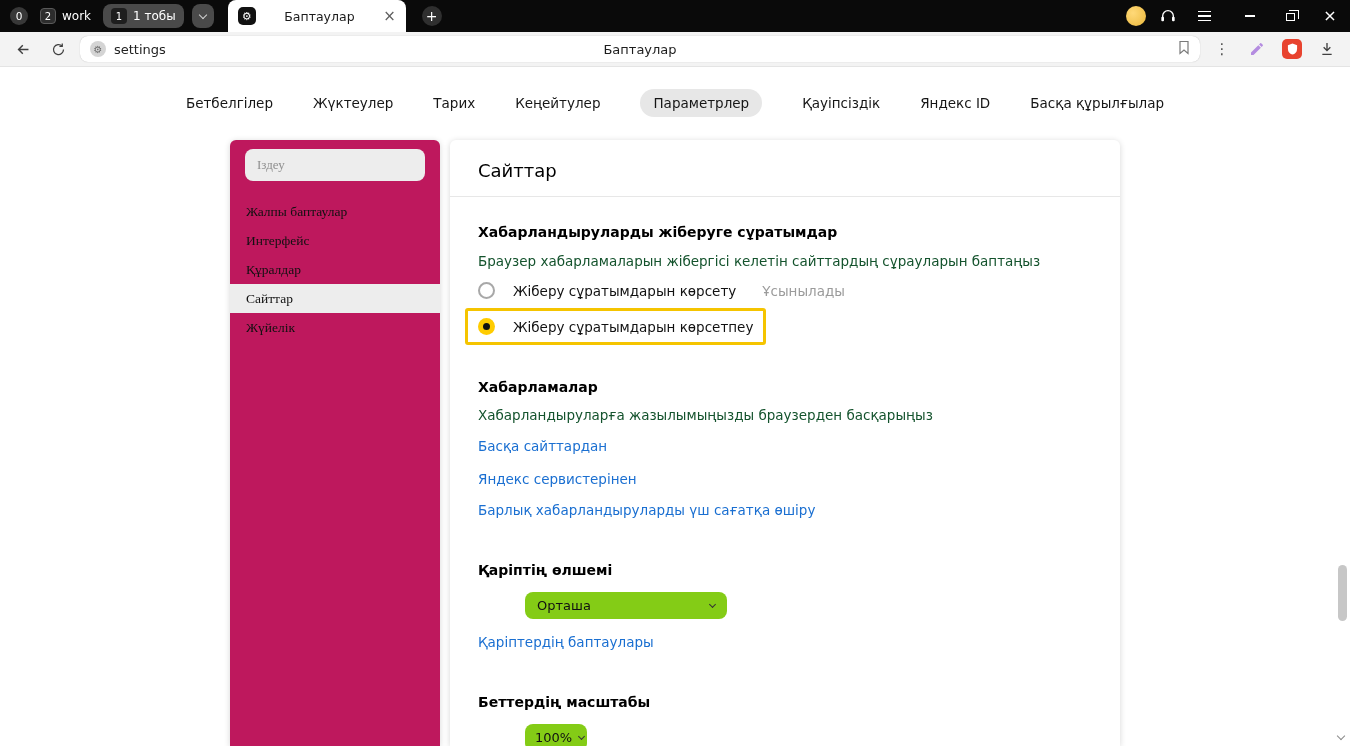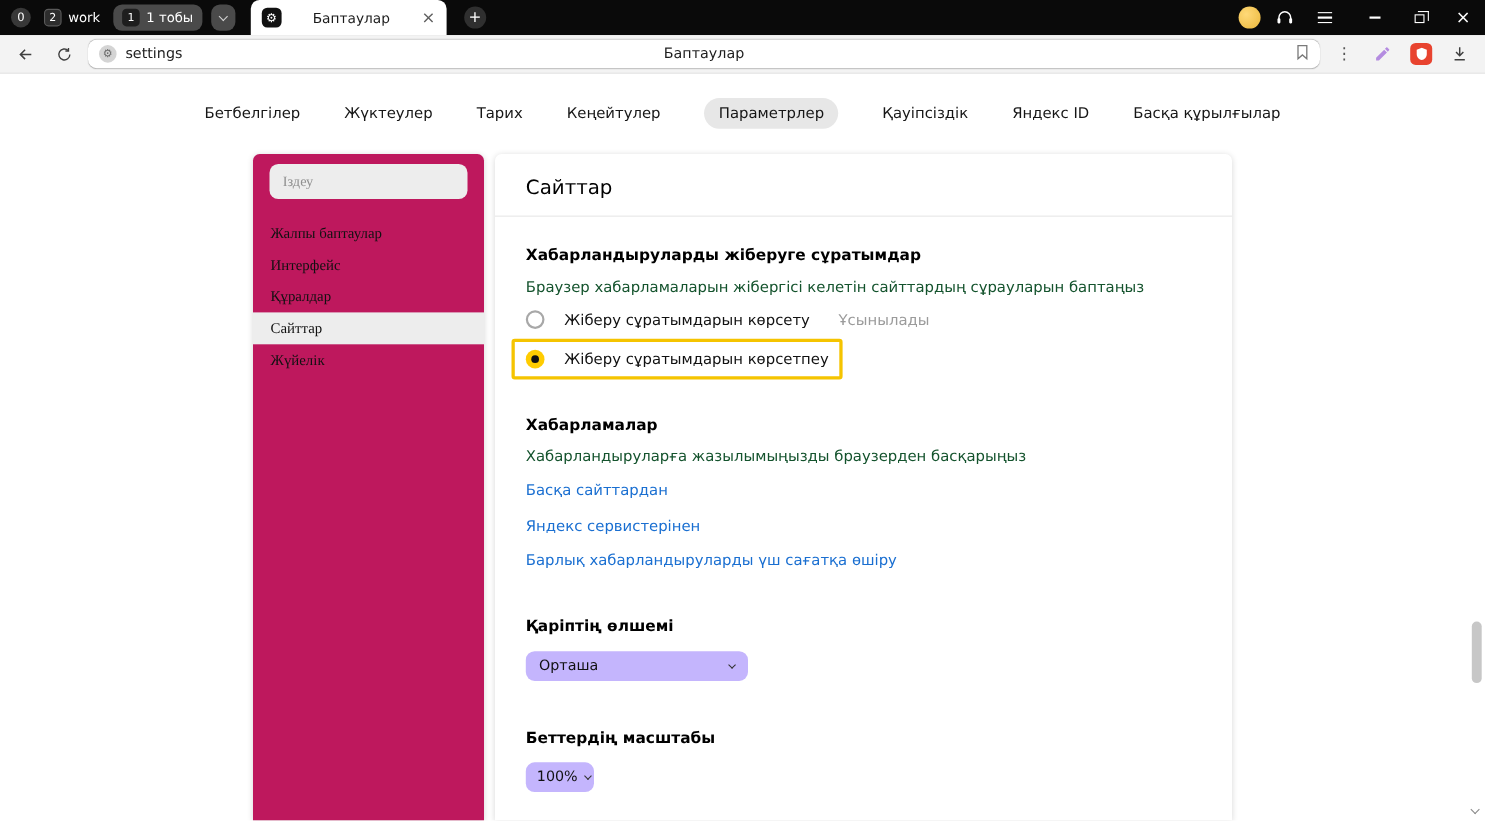--- a/index.html
+++ b/index.html
@@ -69,21 +69,21 @@
   .radio.on{background:#ffcc00;position:relative;}
   .radio.on::after{content:"";position:absolute;left:5px;top:5px;width:7px;height:7px;border-radius:50%;background:#111;}
   .radio-hint{color:#9b9b9b;margin-left:8px;}
   .highlight-box{display:inline-flex;border:3px solid #f5c400;border-radius:3px;padding:2px 10px;margin-left:-13px;margin-top:4px;}
   .highlight-box .radio-row{margin-top:0;}
   .h-notif{margin-top:34px;}
   .desc-notif{margin-top:12px;}
   .link{display:block;font-size:13.5px;color:#1a6fd1;margin-top:15px;text-decoration:none;cursor:pointer;}
   .link.first{margin-top:17px;}
   .h-font{margin-top:44px;}
-  .select{margin-top:14px;height:27px;background:#c4b5fd;border-radius:8px;display:flex;align-items:center;font-size:13px;color:#111;}
+  .select{margin-top:14px;height:27px;background:#84cc16;border-radius:8px;display:flex;align-items:center;font-size:13px;color:#111;margin-left:47px;}
   .select-font{width:202px;padding:0 12px;justify-content:space-between;}
   .select-zoom{width:62px;padding:0 10px;gap:7px;}
   .chev-dark{width:5px;height:5px;border-right:1.5px solid #333;border-bottom:1.5px solid #333;transform:rotate(45deg);margin-top:-2px;display:inline-block;flex:none;}
   .h-zoom{margin-top:44px;}
 
   
   .scroll-thumb{position:absolute;right:3px;top:565px;width:9px;height:56px;border-radius:5px;background:#c7c7c7;}
   .scroll-down{position:absolute;right:4px;bottom:4px;width:10px;height:10px;display:flex;align-items:center;justify-content:center;}
   .chev-gray{width:6px;height:6px;border-right:1.6px solid #8a8a8a;border-bottom:1.6px solid #8a8a8a;transform:rotate(45deg);margin-top:-3px;}
 </style>
@@ -242,20 +242,21 @@
 
     <a class="link">Басқа сайттардан</a>
     <a class="link first">Яндекс сервистерінен</a>
     <a class="link">Барлық хабарландыруларды үш сағатқа өшіру</a>
 
     <div class="section-heading h-font">Қаріптің өлшемі</div>
     <div class="select select-font">
       <span>Орташа</span>
       <span class="chev-dark"></span>
     </div>
+    <a class="link">Қаріптердің баптаулары</a>
 
     <div class="section-heading h-zoom">Беттердің масштабы</div>
     <div class="select select-zoom">
       <span>100%</span>
       <span class="chev-dark"></span>
     </div>
     
   </div>
 </div>
 

